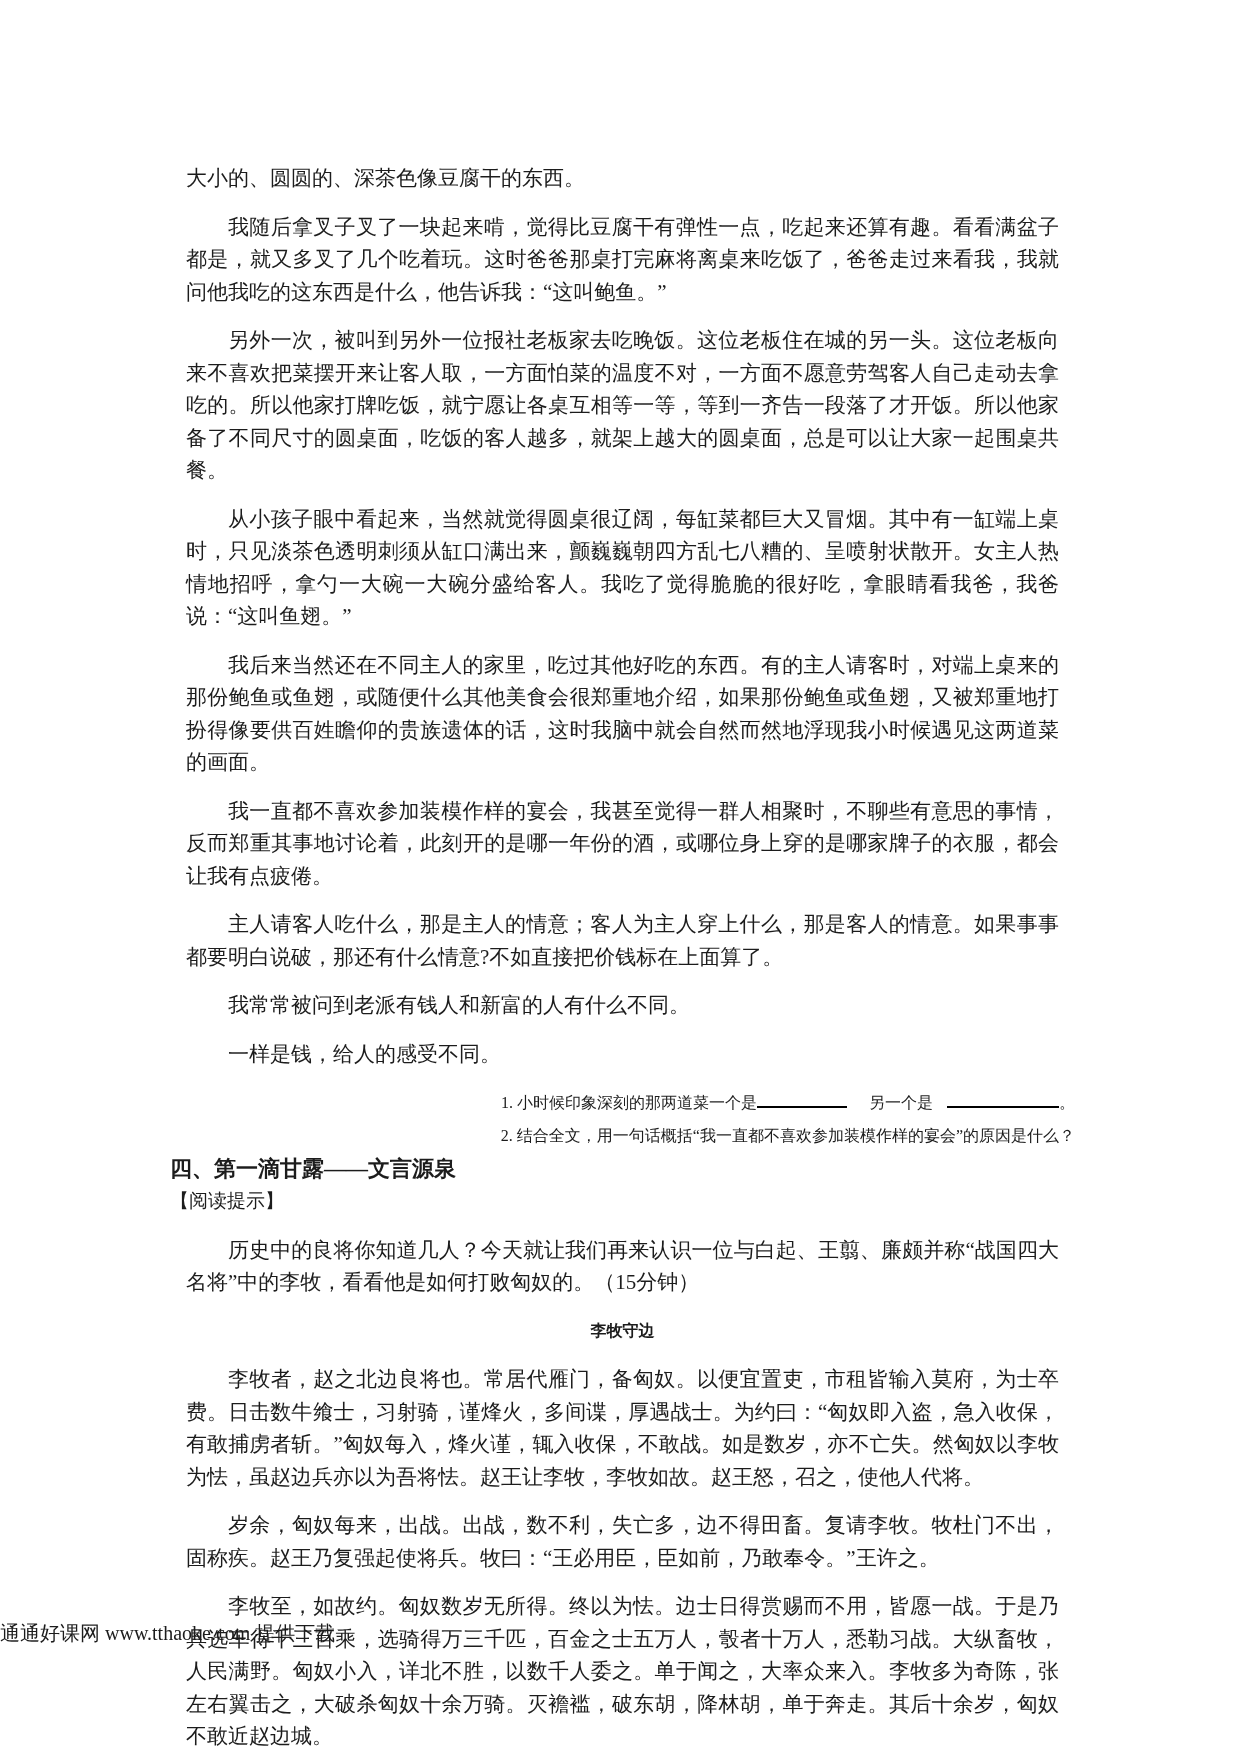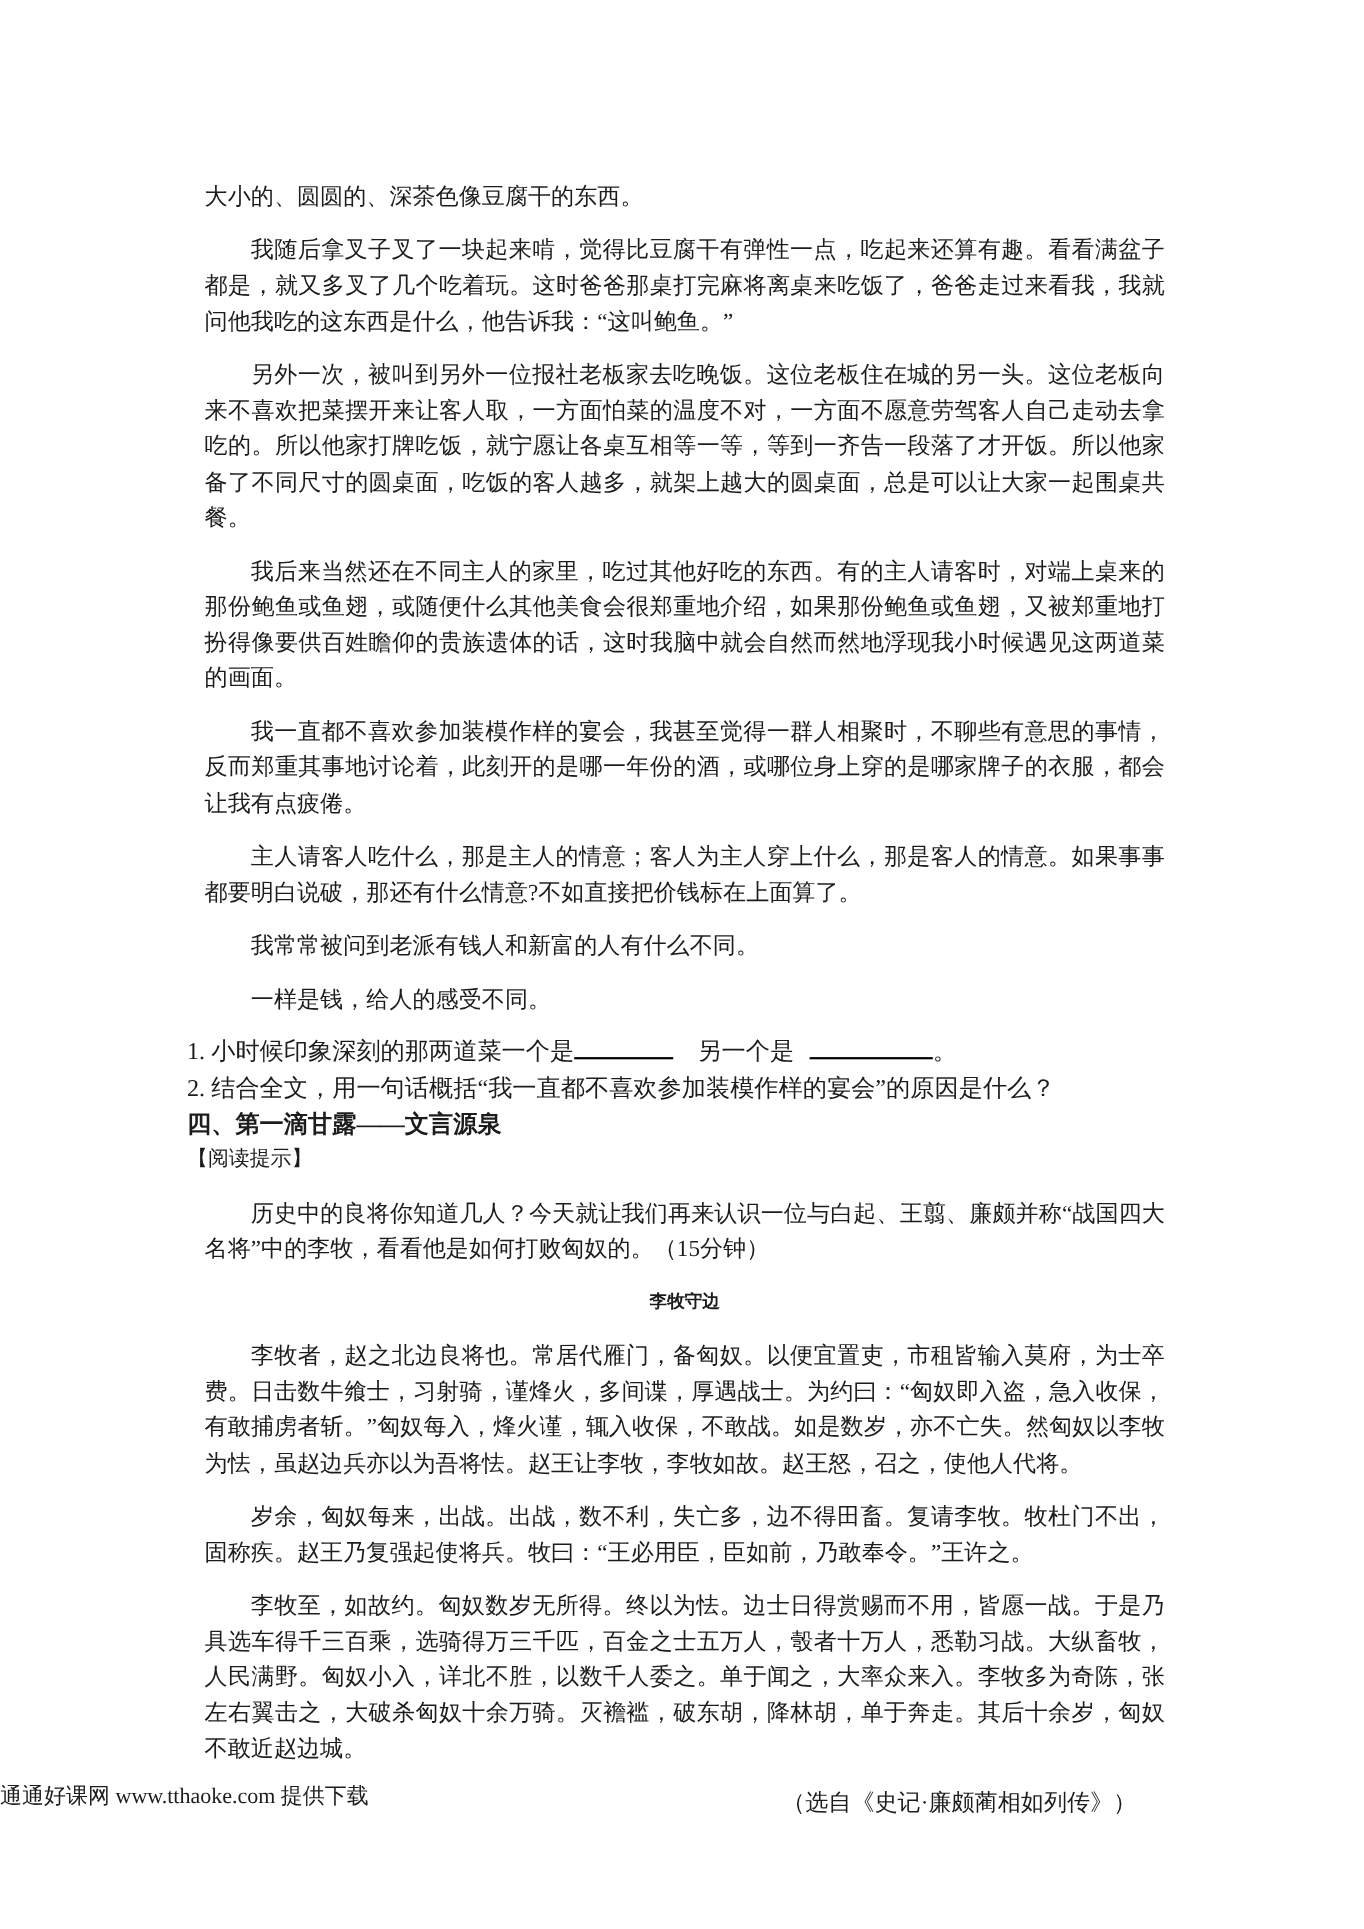--- a/index.html
+++ b/index.html
@@ -20,24 +20,24 @@
   .essay p, .classical p, .intro p {
     margin: 16px;
     font-size: 21px;
     line-height: 32.5px;
     text-align: justify;
     text-indent: 2em;
   }
   .essay p.no-indent { text-indent: 0; }
   .qline {
     margin: 0;
-    font-size: 22px;
+    font-size: 16px;
     line-height: 32.5px;
     text-indent: 0;
-    text-align: left;
+    text-align: right;
   }
   .blank {
     display: inline-block;
     border-bottom: 2px solid #000;
     height: 20px;
     vertical-align: baseline;
   }
   .blank.first { width: 90px; margin-right: 22px; }
   .blank.second { width: 112px; margin-left: 14px; }
   .section-heading {
@@ -79,20 +79,21 @@
 </style>
 </head>
 <body>
 
 <div class="sheet">
 
   <div class="essay">
     <p class="no-indent">大小的、圆圆的、深茶色像豆腐干的东西。</p>
     <p>我随后拿叉子叉了一块起来啃，觉得比豆腐干有弹性一点，吃起来还算有趣。看看满盆子都是，就又多叉了几个吃着玩。这时爸爸那桌打完麻将离桌来吃饭了，爸爸走过来看我，我就问他我吃的这东西是什么，他告诉我：“这叫鲍鱼。”</p>
     <p>另外一次，被叫到另外一位报社老板家去吃晚饭。这位老板住在城的另一头。这位老板向来不喜欢把菜摆开来让客人取，一方面怕菜的温度不对，一方面不愿意劳驾客人自己走动去拿吃的。所以他家打牌吃饭，就宁愿让各桌互相等一等，等到一齐告一段落了才开饭。所以他家备了不同尺寸的圆桌面，吃饭的客人越多，就架上越大的圆桌面，总是可以让大家一起围桌共餐。</p>
+    <p>从小孩子眼中看起来，当然就觉得圆桌很辽阔，每缸菜都巨大又冒烟。其中有一缸端上桌时，只见淡茶色透明刺须从缸口满出来，颤巍巍朝四方乱七八糟的、呈喷射状散开。女主人热情地招呼，拿勺一大碗一大碗分盛给客人。我吃了觉得脆脆的很好吃，拿眼睛看我爸，我爸说：“这叫鱼翅。”</p>
     <p>我后来当然还在不同主人的家里，吃过其他好吃的东西。有的主人请客时，对端上桌来的那份鲍鱼或鱼翅，或随便什么其他美食会很郑重地介绍，如果那份鲍鱼或鱼翅，又被郑重地打扮得像要供百姓瞻仰的贵族遗体的话，这时我脑中就会自然而然地浮现我小时候遇见这两道菜的画面。</p>
     <p>我一直都不喜欢参加装模作样的宴会，我甚至觉得一群人相聚时，不聊些有意思的事情，反而郑重其事地讨论着，此刻开的是哪一年份的酒，或哪位身上穿的是哪家牌子的衣服，都会让我有点疲倦。</p>
     <p>主人请客人吃什么，那是主人的情意；客人为主人穿上什么，那是客人的情意。如果事事都要明白说破，那还有什么情意?不如直接把价钱标在上面算了。</p>
     <p>我常常被问到老派有钱人和新富的人有什么不同。</p>
     <p>一样是钱，给人的感受不同。</p>
   </div>
 
   <p class="qline"><span>1. 小时候印象深刻的那两道菜一个是</span><span class="blank first"></span><span>另一个是</span><span class="blank second"></span><span>。</span></p>
 
   <p class="qline">2. 结合全文，用一句话概括“我一直都不喜欢参加装模作样的宴会”的原因是什么？</p>

